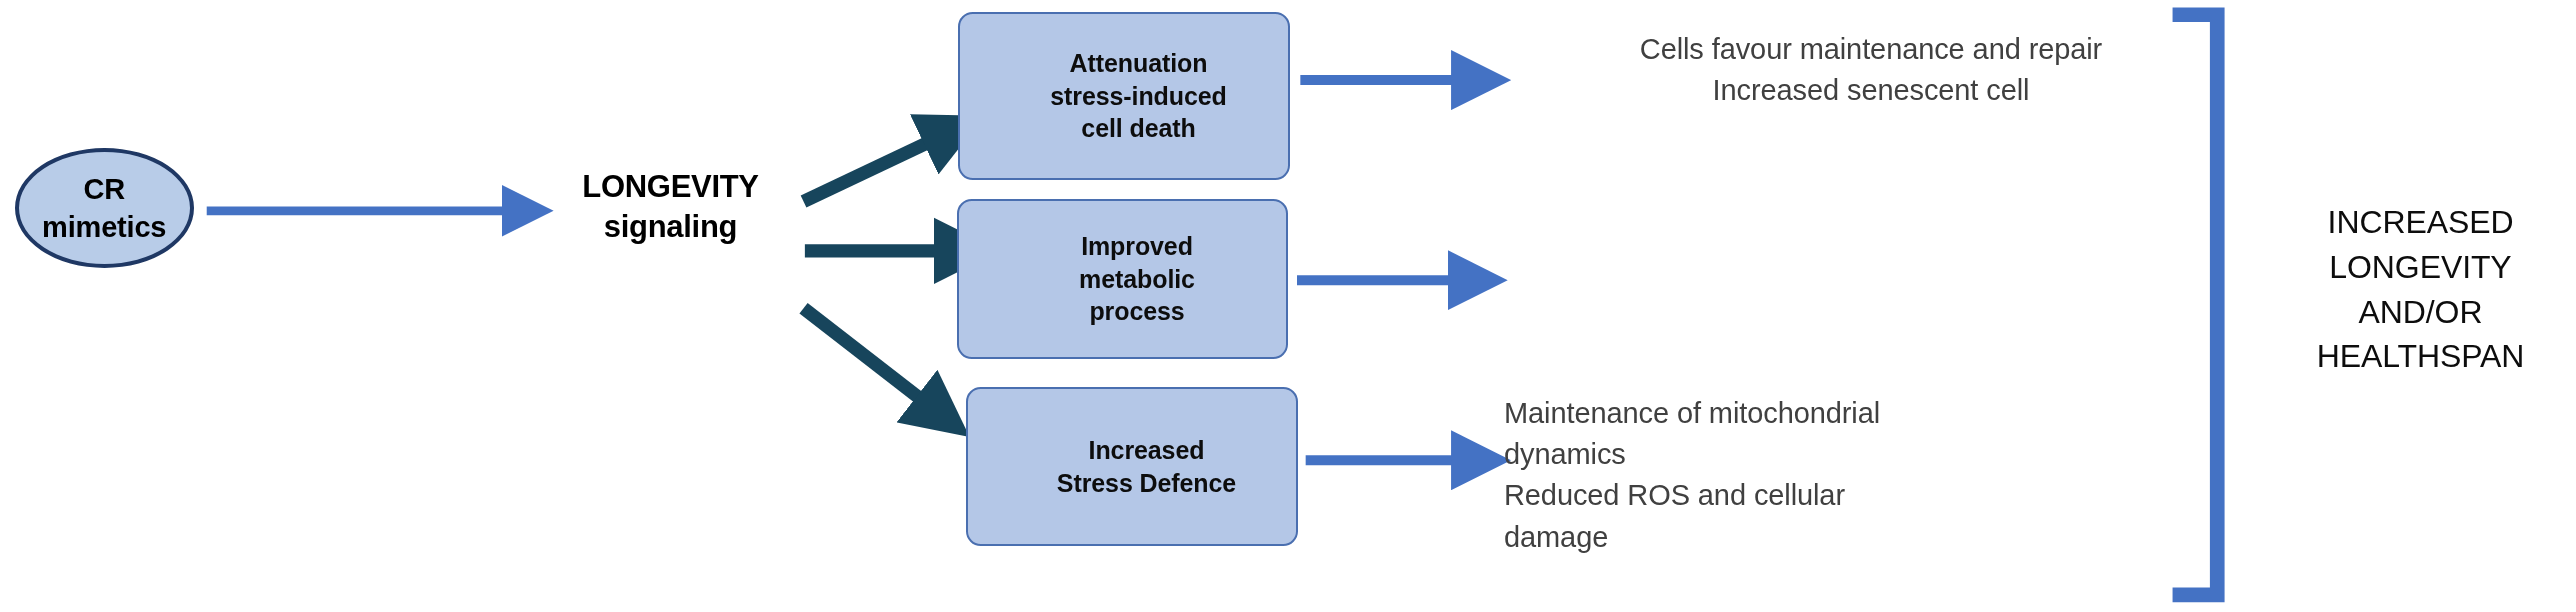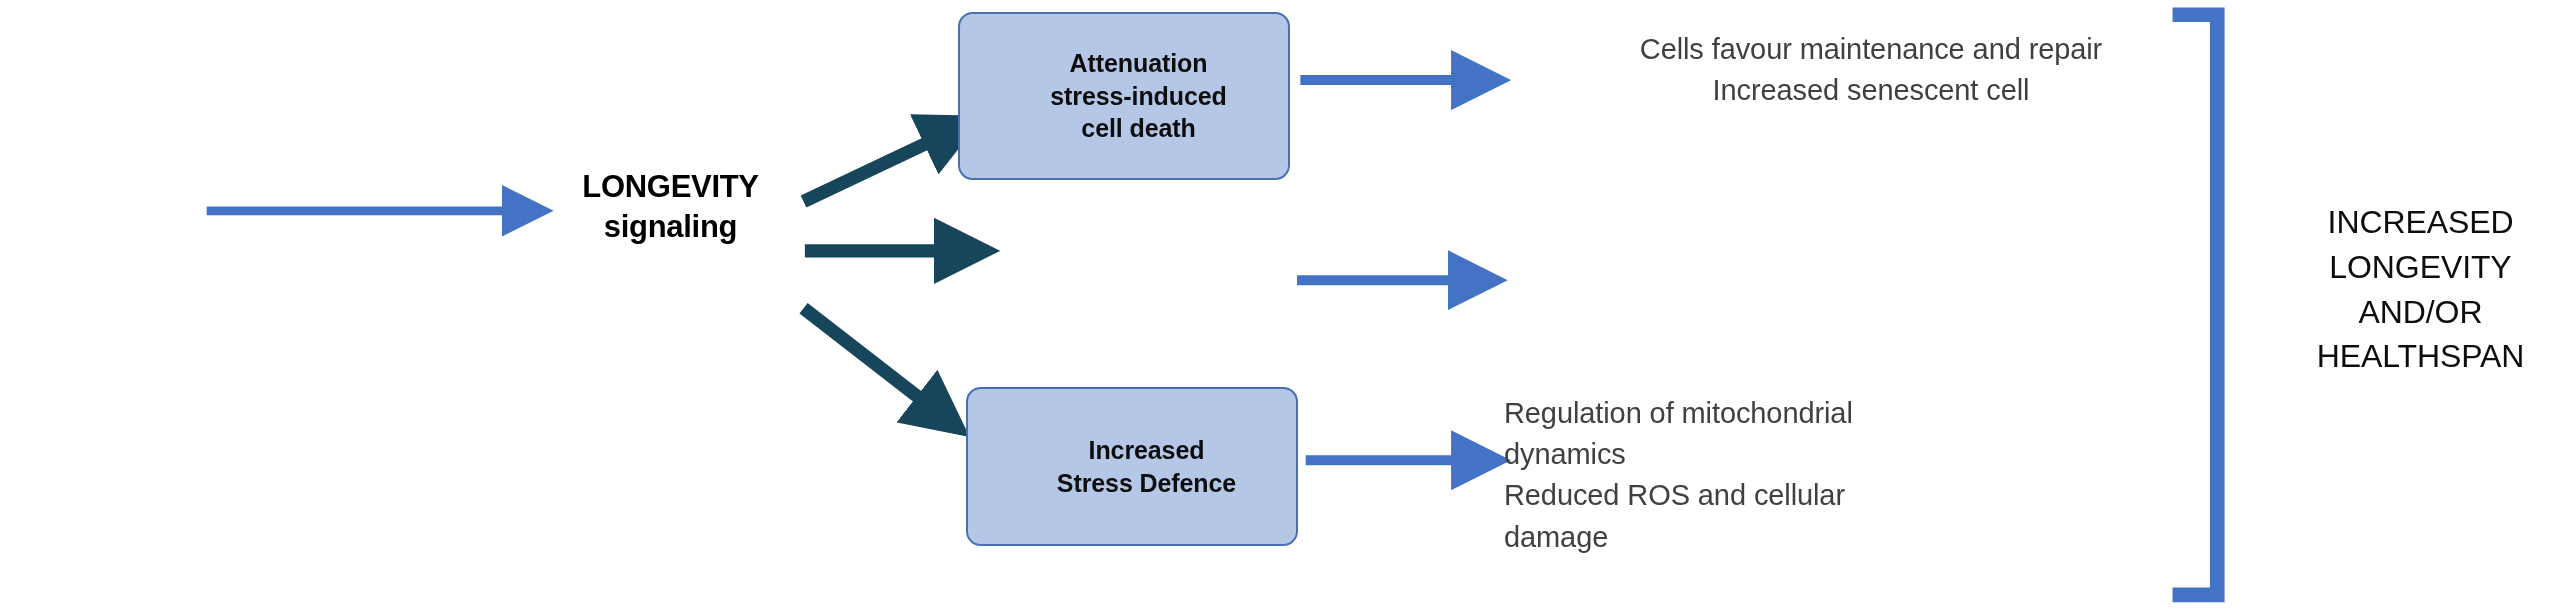--- a/index.html
+++ b/index.html
@@ -138,41 +138,50 @@
 
     <line x1="1950" y1="120" x2="2185" y2="120" stroke="#4472C4" stroke-width="15" marker-end="url(#bluehead)"></line>
 
     <line x1="1945" y1="420" x2="2180" y2="420" stroke="#4472C4" stroke-width="15" marker-end="url(#bluehead)"></line>
 
     <line x1="1958" y1="690" x2="2185" y2="690" stroke="#4472C4" stroke-width="15" marker-end="url(#bluehead)"></line>
 
     <path d="M3258,22 L3325,22 L3325,892 L3258,892" fill="none" stroke="#4472C4" stroke-width="22" stroke-linecap="butt" stroke-linejoin="miter"></path>
   </svg>
 
+  <div id="cr-ellipse" class="abs">
+    <div class="ell-text" style="white-space: pre-line;">CR
+mimetics</div>
+  </div>
 
   <div id="longevity-label" class="abs" style="white-space: pre-line;">LONGEVITY
 signaling</div>
 
   <div id="box-attenuation" class="abs proc-box">
     <div class="box-text" style="white-space: pre-line;">Attenuation
 stress-induced
 cell death</div>
   </div>
 
+  <div id="box-metabolic" class="abs proc-box">
+    <div class="box-text" style="white-space: pre-line;">Improved
+metabolic
+process</div>
+  </div>
 
   <div id="box-stress" class="abs proc-box">
     <div class="box-text" style="white-space: pre-line;">Increased
 Stress Defence</div>
   </div>
 
   <div id="outcome-1" class="abs outcome-text">Cells favour maintenance and repair
 Increased senescent cell</div>
 
 
-  <div id="outcome-3" class="abs outcome-text">Regulation of mitochondrial
+  <div id="outcome-3" class="abs outcome-text">Maintenance of mitochondrial
 dynamics
 Reduced ROS and cellular
 damage</div>
 
   <div id="final-outcome" class="abs">INCREASED
 LONGEVITY
 AND/OR
 HEALTHSPAN</div>
 
 </div>

